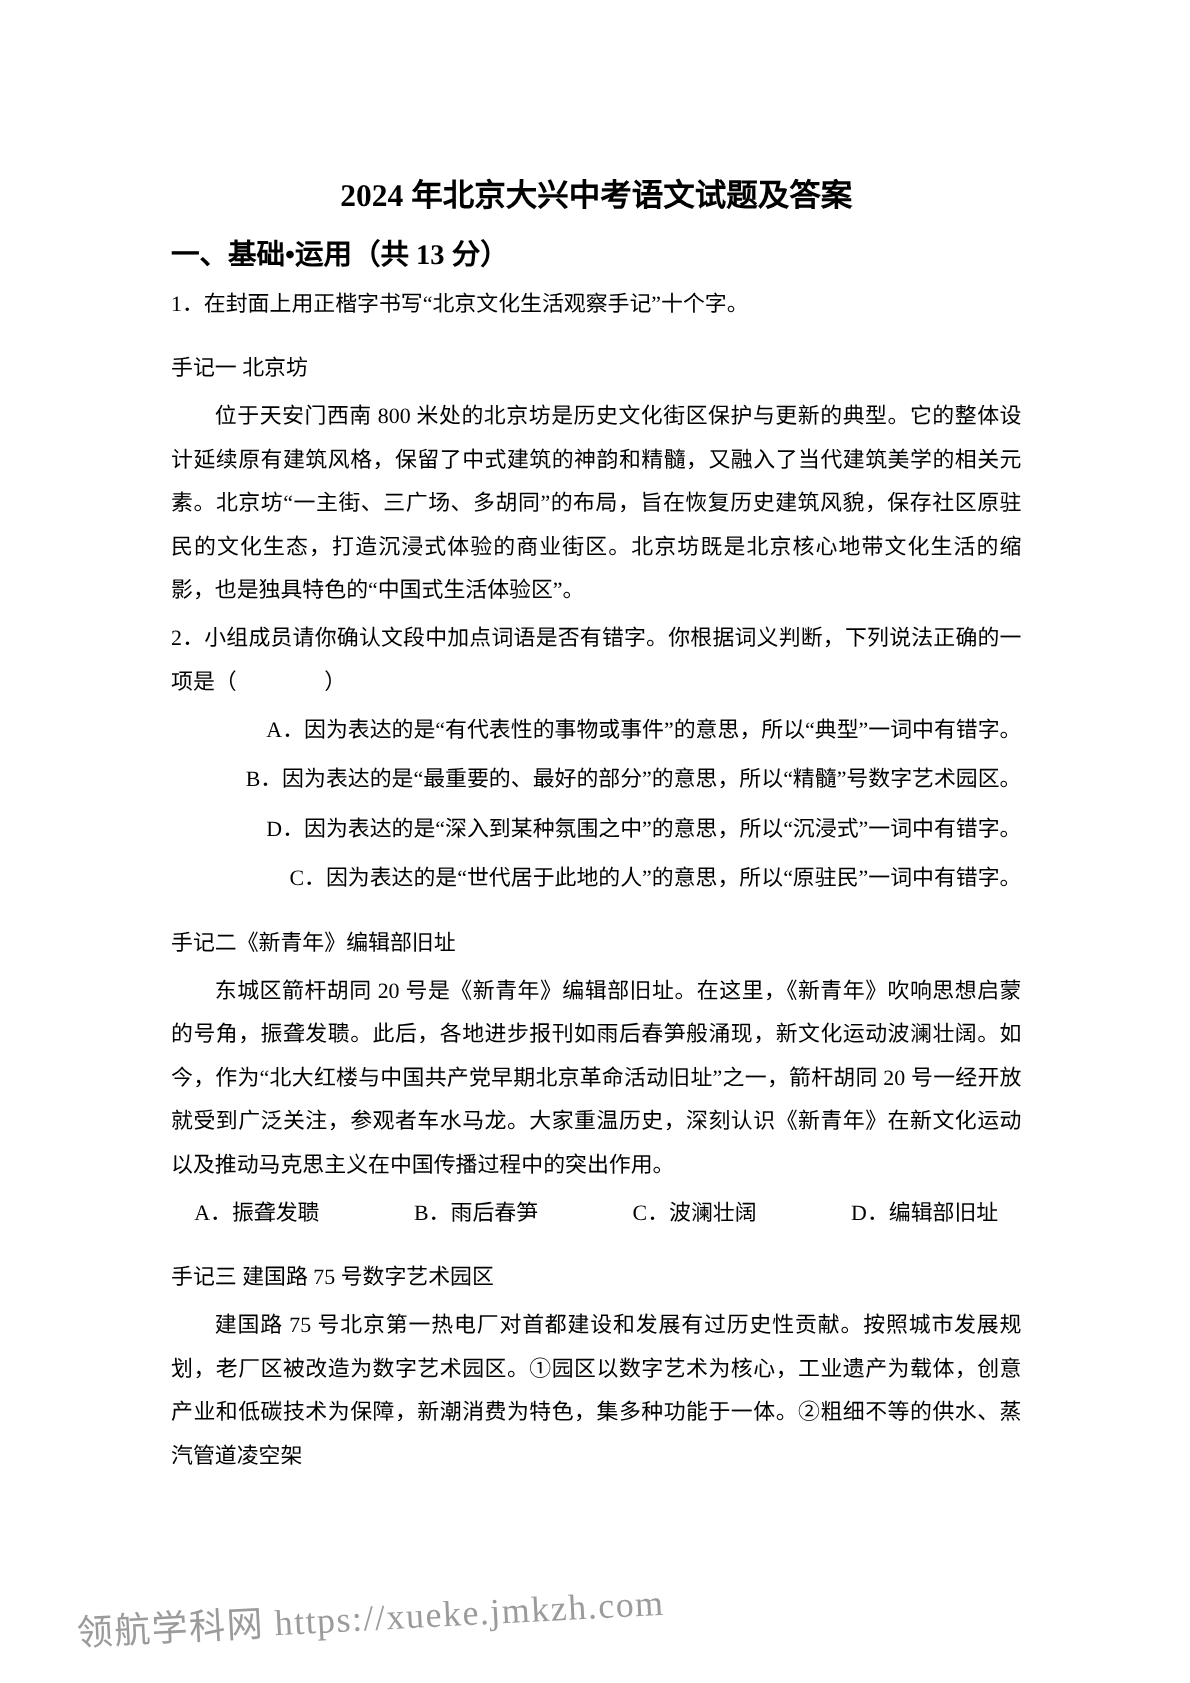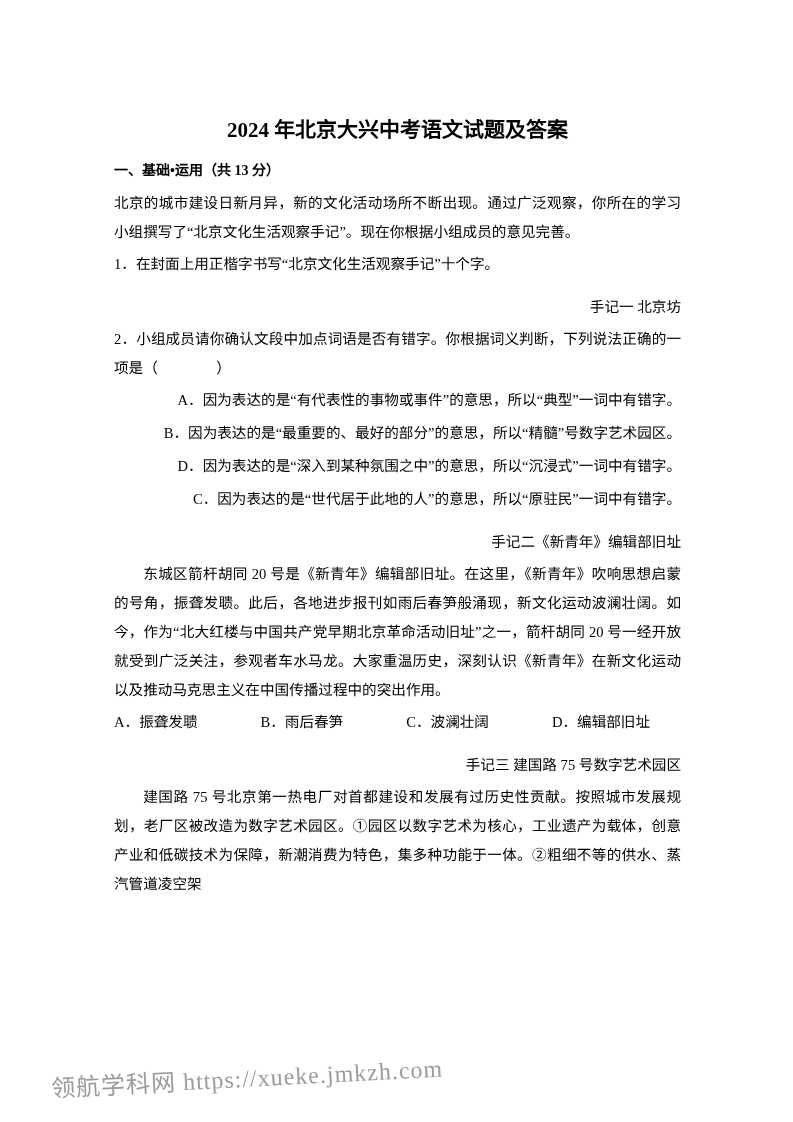--- a/index.html
+++ b/index.html
@@ -26,44 +26,45 @@
     text-align: justify;
   }
   .doc-title {
     font-size: 21px;
     font-weight: 700;
     text-align: center;
     line-height: 28px;
     margin: 0 0 12px 0;
   }
   .section-heading {
-    font-size: 14px;
+    font-size: 19px;
     font-weight: 700;
     text-align: left;
     margin: 0 0 4px 0;
   }
   .para {
     margin: 0 0 3px 0;
   }
   .indent {
     text-indent: 2em;
   }
   .center-line {
-    text-align: right;
+    text-align: left;
     margin: 14px 0 3px 0;
   }
   .option-line {
     margin: 0 0 4px 0;
     text-align: right;
   }
   .q3-options {
     display: flex;
     gap: 63px;
     margin: 2px 0 4px 0;
     text-align: left;
+    justify-content: center;
   }
   .watermark {
     position: absolute;
     left: 52px;
     bottom: 18px;
     transform: rotate(-3deg);
     transform-origin: left bottom;
     color: #9b9b9b;
     font-size: 24px;
     letter-spacing: 1px;
@@ -74,26 +75,26 @@
 </head>
 <body>
 
 <div class="page">
   <div class="content">
 
     <h1 class="doc-title">2024 年北京大兴中考语文试题及答案</h1>
 
     <h2 class="section-heading">一、基础•运用（共 13 分）</h2>
 
-    <p class="para">北京的城市建设日新月异，新的文化活动场所不断出现。通过广泛观察，你所在的学习小组撰写了“北京文化生活观察手记”。现在你根据小组成员的意见完善。</p>
 
     <p class="para">1．在封面上用正楷字书写“北京文化生活观察手记”十个字。</p>
 
     <p class="center-line">手记一 北京坊</p>
 
+    <p class="para indent">位于天安门西南 800 米处的北京坊是历史文化街区保护与更新的典型。它的整体设计延续原有建筑风格，保留了中式建筑的神韵和精髓，又融入了当代建筑美学的相关元素。北京坊“一主街、三广场、多胡同”的布局，旨在恢复历史建筑风貌，保存社区原驻民的文化生态，打造沉浸式体验的商业街区。北京坊既是北京核心地带文化生活的缩影，也是独具特色的“中国式生活体验区”。</p>
 
     <p class="para">2．小组成员请你确认文段中加点词语是否有错字。你根据词义判断，下列说法正确的一项是（　　　　）</p>
 
     <p class="option-line">A．因为表达的是“有代表性的事物或事件”的意思，所以“典型”一词中有错字。</p>
     <p class="option-line">B．因为表达的是“最重要的、最好的部分”的意思，所以“精髓”号数字艺术园区。</p>
     <p class="option-line">D．因为表达的是“深入到某种氛围之中”的意思，所以“沉浸式”一词中有错字。</p>
     <p class="option-line">C．因为表达的是“世代居于此地的人”的意思，所以“原驻民”一词中有错字。</p>
 
     <p class="center-line">手记二《新青年》编辑部旧址</p>
 

